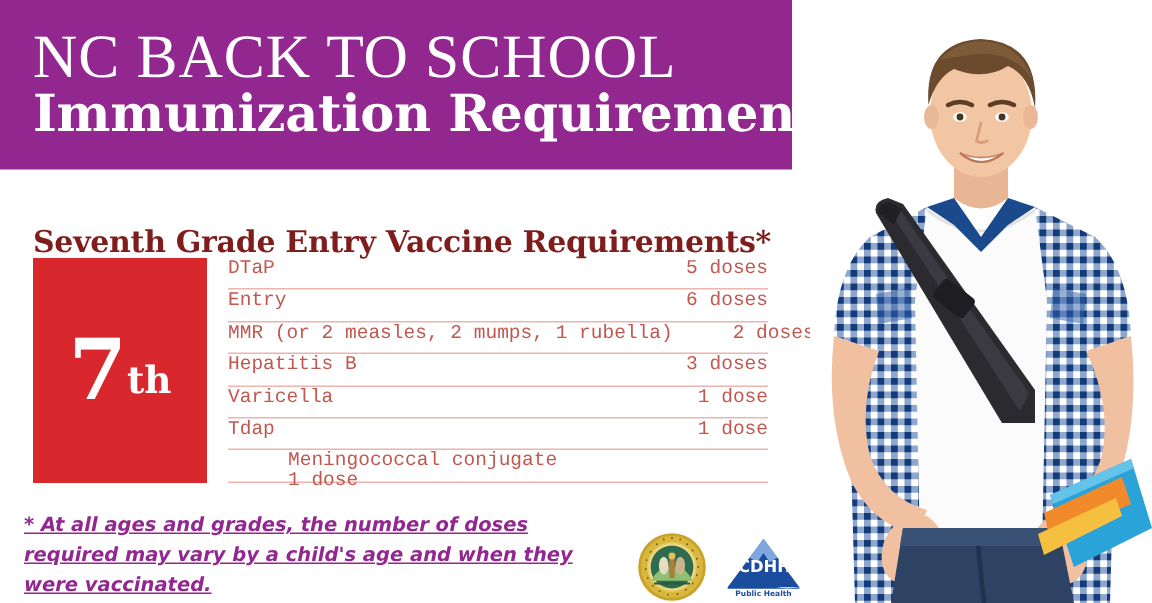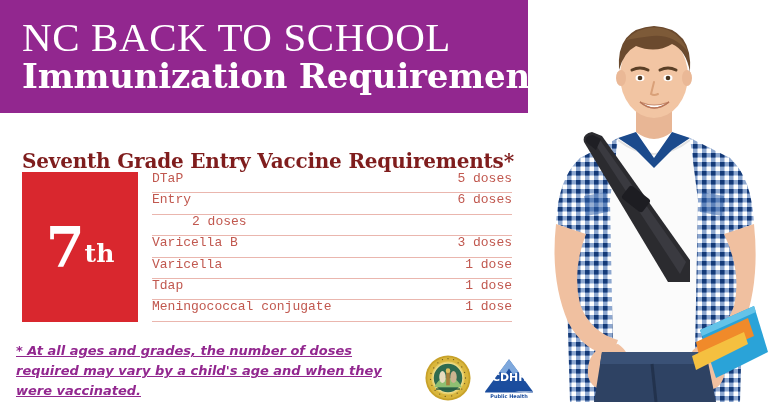--- a/index.html
+++ b/index.html
@@ -104,20 +104,21 @@
   .vaccine-row {
     display: flex;
     justify-content: space-between;
     align-items: baseline;
     border-bottom: 1px solid #eab6ae;
     height: 21.4px;
     box-sizing: border-box;
   }
   .vaccine-row:last-child {
     border-bottom: 1px solid #eab6ae;
+    flex-direction: column;
   }
   .vaccine-name,
   .vaccine-doses {
     font-family: Liberation Mono, monospace;
     font-size: 13px;
     color: #c1584f;
     line-height: 1;
     white-space: nowrap;
   }
   .vaccine-doses {
@@ -208,24 +209,25 @@
   <div class="vaccine-table" id="vaccine-table">
       <div class="vaccine-row">
         <span class="vaccine-name">DTaP</span>
         <span class="vaccine-doses">5 doses</span>
       </div>
       <div class="vaccine-row">
         <span class="vaccine-name">Entry</span>
         <span class="vaccine-doses">6 doses</span>
       </div>
       <div class="vaccine-row">
+        <span class="vaccine-name">MMR (or 2 measles, 2 mumps, 1 rubella)</span>
         <span class="vaccine-doses">2 doses</span>
       </div>
       <div class="vaccine-row">
-        <span class="vaccine-name">Varicella B</span>
+        <span class="vaccine-name">Hepatitis B</span>
         <span class="vaccine-doses">3 doses</span>
       </div>
       <div class="vaccine-row">
         <span class="vaccine-name">Varicella</span>
         <span class="vaccine-doses">1 dose</span>
       </div>
       <div class="vaccine-row">
         <span class="vaccine-name">Tdap</span>
         <span class="vaccine-doses">1 dose</span>
       </div>

